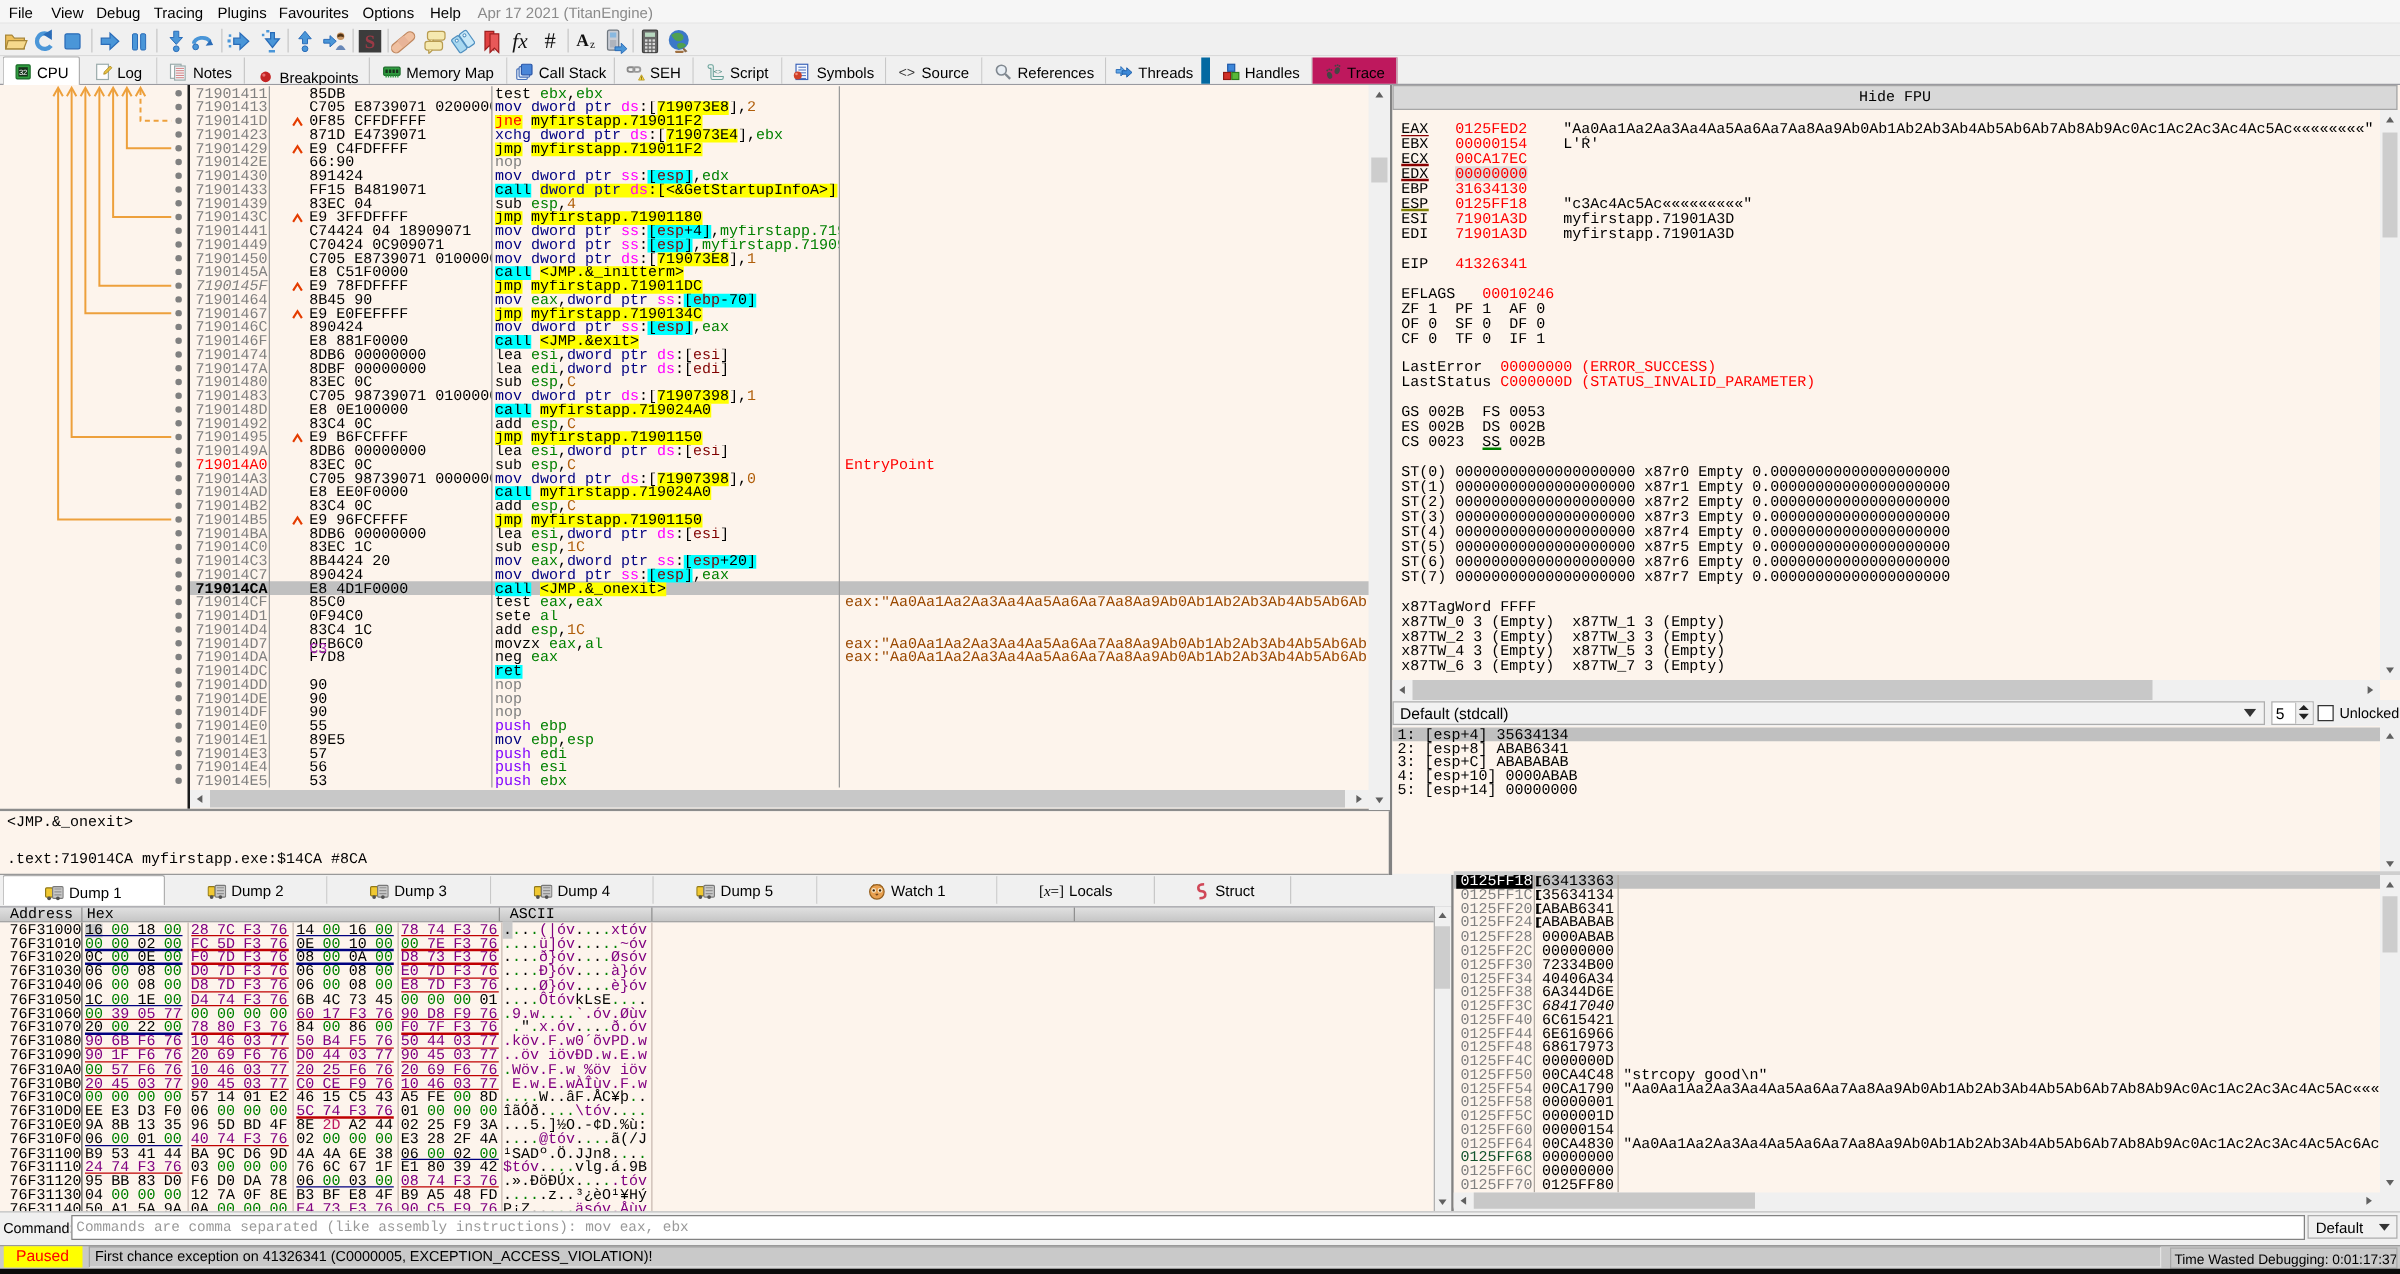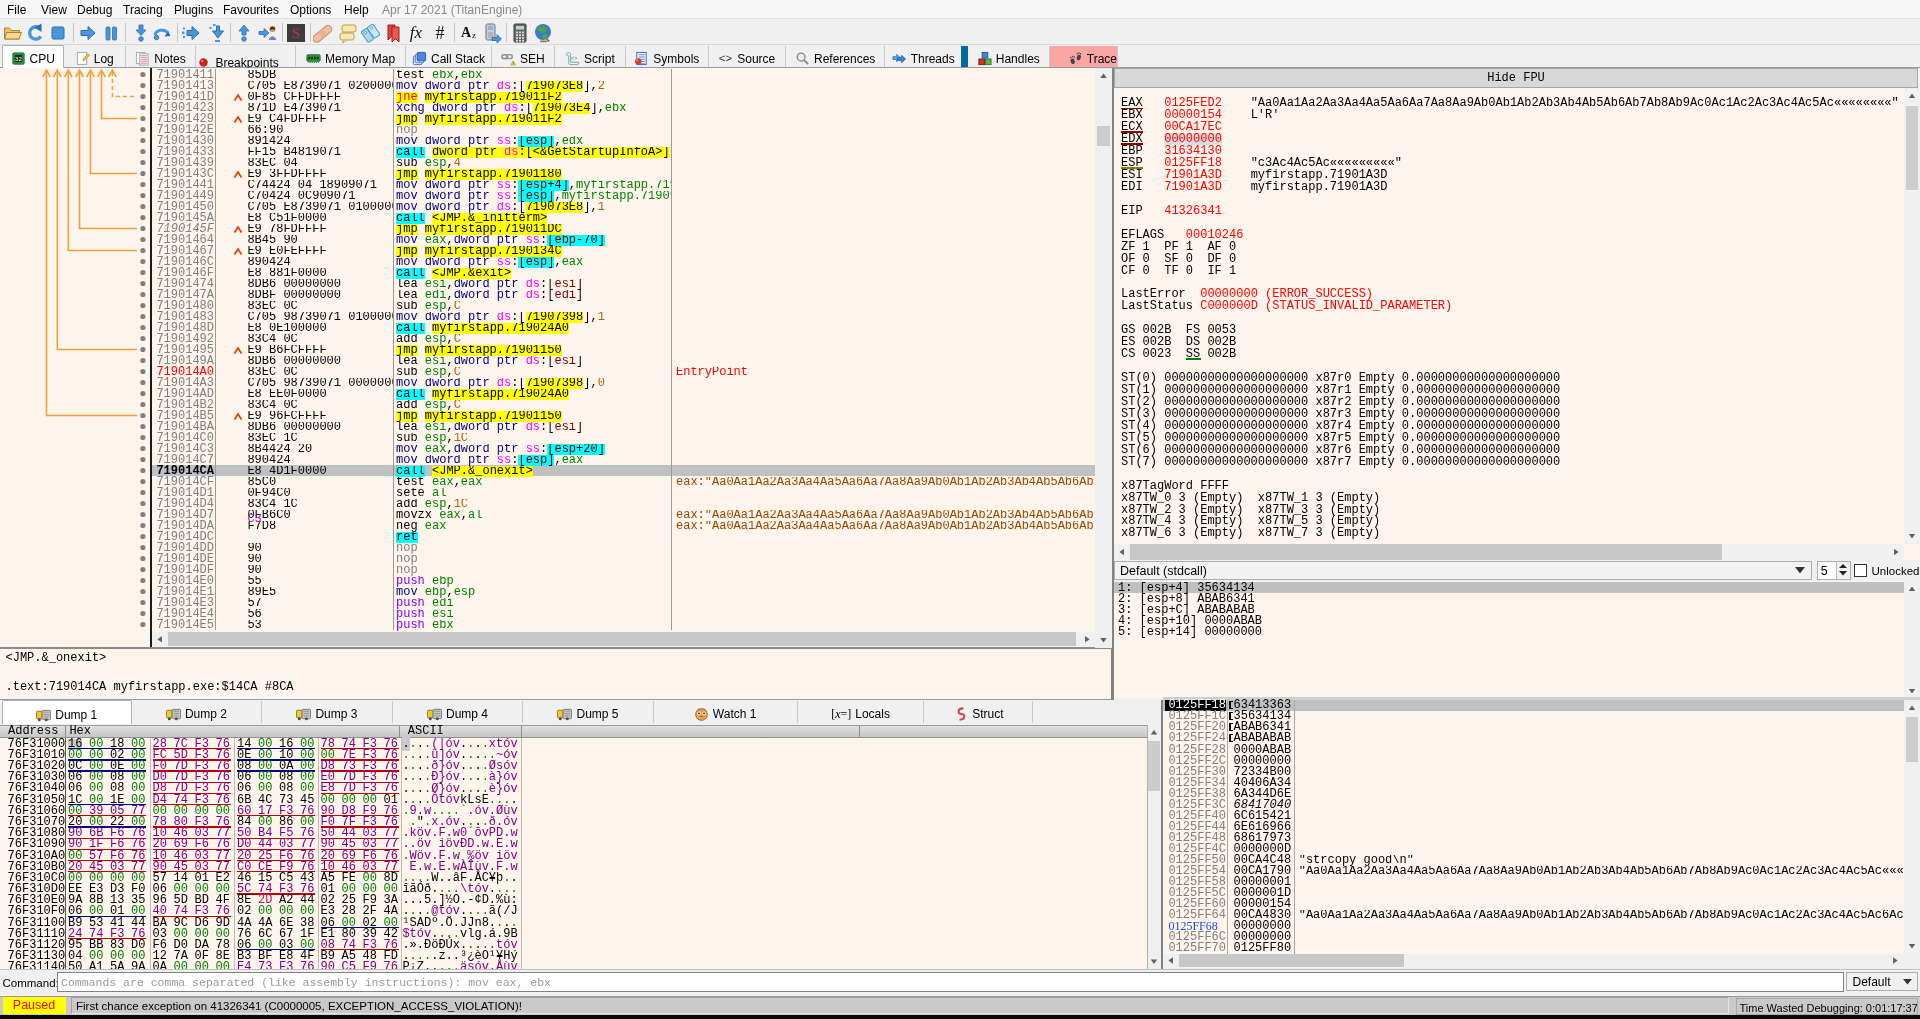--- a/index.html
+++ b/index.html
@@ -159,21 +159,21 @@
       <rect x="1.5" y="1.5" width="9" height="12" fill="#fdfdfd" stroke="#9aa"></rect>
       <rect x="5" y="3" width="9" height="12" fill="#f4f8fb" stroke="#9aa"></rect>
       <g stroke="#c86060" stroke-width="0.7">
         <line x1="6" y1="5" x2="13" y2="5"></line>
         <line x1="6" y1="7" x2="13" y2="7"></line>
         <line x1="6" y1="9" x2="13" y2="9"></line>
         <line x1="6" y1="11" x2="13" y2="11"></line>
         <line x1="6" y1="13" x2="13" y2="13"></line>
       </g>
     </svg><span class="tabtx">Notes</span></div>
-<div style="position:absolute;left:196.4px;top:46px;width:99.6px;height:20.5px;background:#f0f0f0;border-right:1px solid #c8c8c8;padding-top:7px"><svg width="15" height="15" viewBox="0 0 16 16" style="vertical-align:-3px;margin-right:4px">
+<div style="position:absolute;left:196.4px;top:46px;width:99.6px;height:20.5px;background:#f0f0f0;border-right:1px solid #c8c8c8;text-align:center;padding-top:7px"><svg width="15" height="15" viewBox="0 0 16 16" style="vertical-align:-3px;margin-right:4px">
       <circle cx="8" cy="8" r="4.5" fill="#c42424"></circle>
       <circle cx="6.5" cy="6.5" r="1.4" fill="#e87070"></circle>
     </svg><span class="tabtx">Breakpoints</span></div>
 <div style="position:absolute;left:296px;top:46px;width:110.19999999999999px;height:20.5px;background:#f0f0f0;border-right:1px solid #c8c8c8;text-align:center;padding-top:2.5px"><svg width="15" height="15" viewBox="0 0 16 16" style="vertical-align:-3px;margin-right:4px">
       <rect x="1" y="4" width="14" height="7" rx="1" fill="#2f9e3f" stroke="#1a6a28"></rect>
       <g fill="#17321b">
         <rect x="2.5" y="6" width="2" height="3"></rect>
         <rect x="5.5" y="6" width="2" height="3"></rect>
         <rect x="8.5" y="6" width="2" height="3"></rect>
         <rect x="11.5" y="6" width="2" height="3"></rect>
@@ -223,21 +223,21 @@
     </svg><span class="tabtx">References</span></div>
 <div style="position:absolute;left:885.4px;top:46px;width:82.60000000000002px;height:20.5px;background:#f0f0f0;border-right:7px solid #0369a1;text-align:center;padding-top:2.5px"><svg width="15" height="15" viewBox="0 0 16 16" style="vertical-align:-3px;margin-right:4px">
       <path d="M1 6 L5 6 L5 3.5 L9 7.5 L5 11.5 L5 9 L1 9 Z" fill="#63a8e8" stroke="#2a6cb8" stroke-width="0.8"></path>
       <path d="M6 7 L10 7 L10 4.5 L14.5 8.5 L10 12.5 L10 10 L6 10 Z" fill="#3c88d8" stroke="#1a5ca8" stroke-width="0.8"></path>
     </svg><span class="tabtx">Threads</span></div>
 <div style="position:absolute;left:968px;top:46px;width:81.59999999999991px;height:20.5px;background:#f0f0f0;border-right:1px solid #c8c8c8;text-align:center;padding-top:2.5px"><svg width="15" height="15" viewBox="0 0 16 16" style="vertical-align:-3px;margin-right:4px">
       <rect x="5.5" y="1.5" width="6" height="6" fill="#3c86d8" stroke="#1a56a8"></rect>
       <rect x="2" y="8.5" width="6" height="6" fill="#d03028" stroke="#901810"></rect>
       <rect x="9" y="8.5" width="6" height="6" fill="#58b838" stroke="#2a7818"></rect>
     </svg><span class="tabtx">Handles</span></div>
-<div style="position:absolute;left:1049.6px;top:46px;width:68.40000000000009px;height:20.5px;background:#fca5a5;border-right:1px solid #c8c8c8;text-align:right;padding-top:2.5px"><svg width="15" height="15" viewBox="0 0 16 16" style="vertical-align:-3px;margin-right:4px">
+<div style="position:absolute;left:1049.6px;top:46px;width:68.40000000000009px;height:20.5px;background:#be185d;border-right:1px solid #c8c8c8;text-align:center;padding-top:2.5px"><svg width="15" height="15" viewBox="0 0 16 16" style="vertical-align:-3px;margin-right:4px">
       <g fill="#444">
         <ellipse cx="5" cy="11" rx="2.2" ry="3" transform="rotate(-15 5 11)"></ellipse>
         <circle cx="3" cy="6.8" r="0.8"></circle>
         <circle cx="4.7" cy="5.9" r="0.8"></circle>
         <circle cx="6.5" cy="6.3" r="0.8"></circle>
         <ellipse cx="11.5" cy="7" rx="2.2" ry="3" transform="rotate(15 11.5 7)"></ellipse>
         <circle cx="10" cy="2.8" r="0.8"></circle>
         <circle cx="11.8" cy="2.2" r="0.8"></circle>
         <circle cx="13.4" cy="3" r="0.8"></circle>
       </g>
@@ -1161,21 +1161,21 @@
 <div class="mo" style="left:1298.7px;top:866.05px;color:#000;width:604px;overflow:hidden">"Aa0Aa1Aa2Aa3Aa4Aa5Aa6Aa7Aa8Aa9Ab0Ab1Ab2Ab3Ab4Ab5Ab6Ab7Ab8Ab9Ac0Ac1Ac2Ac3Ac4Ac5Ac«««««««</div>
 <div class="mo" style="left:1168.4px;top:877.1px;color:#808080;">0125FF58</div>
 <div class="mo" style="left:1233.5px;top:877.1px;color:#000;">00000001</div>
 <div class="mo" style="left:1168.4px;top:888.15px;color:#808080;">0125FF5C</div>
 <div class="mo" style="left:1233.5px;top:888.15px;color:#000;">0000001D</div>
 <div class="mo" style="left:1168.4px;top:899.1999999999999px;color:#808080;">0125FF60</div>
 <div class="mo" style="left:1233.5px;top:899.1999999999999px;color:#000;">00000154</div>
 <div class="mo" style="left:1168.4px;top:910.25px;color:#808080;">0125FF64</div>
 <div class="mo" style="left:1233.5px;top:910.25px;color:#000;">00CA4830</div>
 <div class="mo" style="left:1298.7px;top:910.25px;color:#000;width:604px;overflow:hidden">"Aa0Aa1Aa2Aa3Aa4Aa5Aa6Aa7Aa8Aa9Ab0Ab1Ab2Ab3Ab4Ab5Ab6Ab7Ab8Ab9Ac0Ac1Ac2Ac3Ac4Ac5Ac6Ac7A</div>
-<div class="mo" style="left:1168.4px;top:921.3px;color:#1d4ed8;font-family:Liberation Serif, serif;">0125FF68</div>
+<div class="mo" style="left:1168.4px;top:921.3px;color:#14532d;">0125FF68</div>
 <div class="mo" style="left:1233.5px;top:921.3px;color:#000;">00000000</div>
 <div class="mo" style="left:1168.4px;top:932.35px;color:#808080;">0125FF6C</div>
 <div class="mo" style="left:1233.5px;top:932.35px;color:#000;">00000000</div>
 <div class="mo" style="left:1168.4px;top:943.4px;color:#808080;">0125FF70</div>
 <div class="mo" style="left:1233.5px;top:943.4px;color:#000;">0125FF80</div>
 <div style="position:absolute;left:1227px;top:700px;width:1px;height:254px;background:#b0a8a0"></div>
 <div style="position:absolute;left:1293.5px;top:700px;width:1px;height:254px;background:#b0a8a0"></div>
 <div style="position:absolute;left:1162.5px;top:954px;width:741px;height:13px;background:#f0f0f0"></div>
 <svg class="ab" style="left:1164px;top:954px" width="14" height="13" viewBox="0 0 14 13">
     <polygon points="8.92,3.3 8.92,9.7 4.4399999999999995,6.5" fill="#606060"></polygon>

